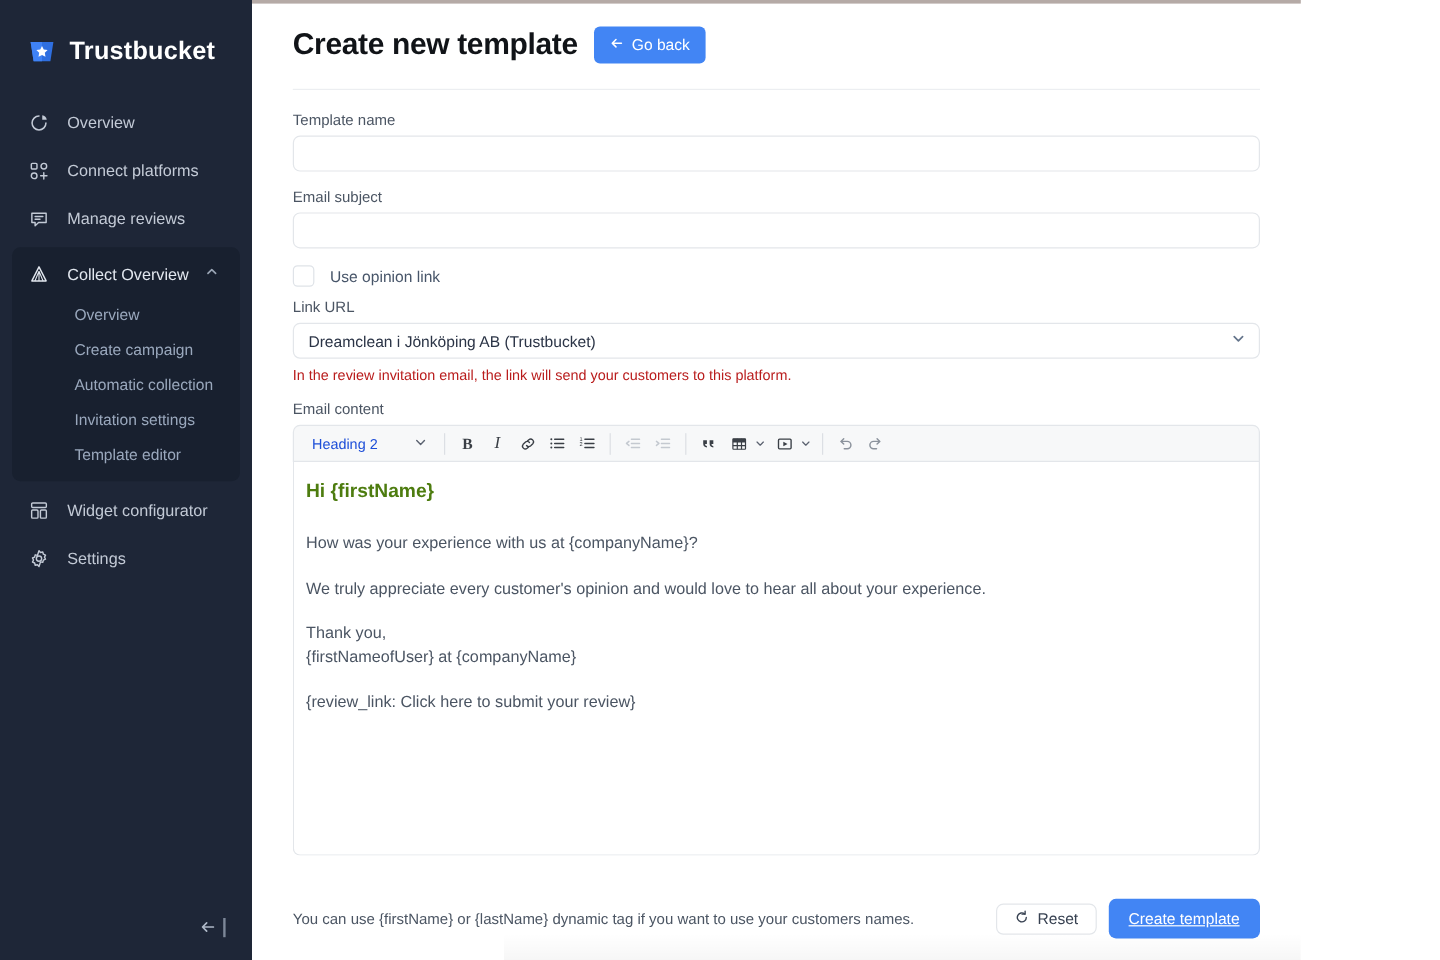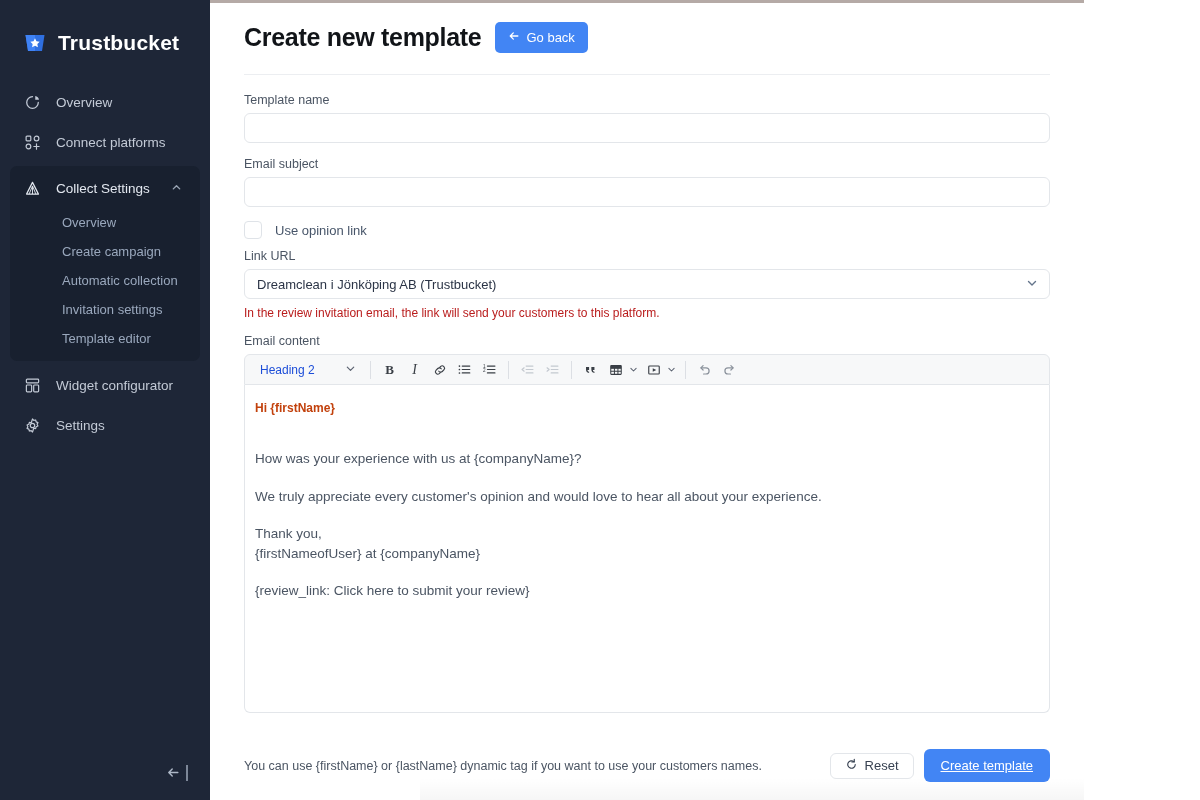--- a/index.html
+++ b/index.html
@@ -106,21 +106,21 @@
     cursor: pointer; border-radius: 3px; color: #3a3f46; font-size: 13px;
   }
   .tb-btn.dim { color: #c4c9d0; }
   .tb-caret { width: 13px; height: 23px; display: flex; align-items: center; justify-content: center; cursor: pointer; color: #5b6270; }
   .tb-group { display: flex; align-items: center; }
 
   .editor-body {
     border: 1px solid #e3e6ea; border-top: none; border-radius: 0 0 6px 6px;
     background: #fff; height: 328px; padding: 16px 10px 10px 10px; overflow: hidden;
   }
-  .ed-h2 { font-size: 12px; font-weight: 700; color: #c2410c; margin-bottom: 34px; }
+  .ed-h2 { font-size: 16px; font-weight: 700; color: #4d7c0f; margin-bottom: 24px; }
   .ed-p { font-size: 13.5px; color: #4b5563; line-height: 1.45; margin-bottom: 18px; }
   .ed-p.tight { margin-bottom: 18px; }
 
   
   .footer {
     position: absolute; left: 0; right: 0; bottom: 18px;
     display: flex; align-items: center; padding: 0 34px;
   }
   .footer-note { font-size: 12.5px; color: #4b5563; flex: 1; }
   .btn-reset {
@@ -176,30 +176,39 @@
           <svg width="17" height="17" viewBox="0 0 20 20" fill="none" stroke="#c3cad6" stroke-width="1.4">
             <rect x="2.5" y="2.5" width="5.5" height="5.5" rx="1"></rect>
             <rect x="12" y="2.5" width="5.5" height="5.5" rx="2.7"></rect>
             <rect x="2.5" y="12" width="5.5" height="5.5" rx="2.7"></rect>
             <path d="M14.7 11.6v6.2M11.6 14.7h6.2" stroke-linecap="round"></path>
           </svg>
         </span>
         <span class="lbl">Connect platforms</span>
       </div>
 
+      <div class="nav-item">
+        <span class="ico">
+          <svg width="17" height="17" viewBox="0 0 20 20" fill="none" stroke="#c3cad6" stroke-width="1.4" stroke-linejoin="round">
+            <path d="M3 4.3h14v9.1H9.6L6.2 16.6v-3.2H3z"></path>
+            <path d="M6.2 7.6h7.6M6.2 10.3h4.8" stroke-linecap="round"></path>
+          </svg>
+        </span>
+        <span class="lbl">Manage reviews</span>
+      </div>
 
       <div class="nav-group">
         <div class="nav-item">
           <span class="ico">
             <svg width="17" height="17" viewBox="0 0 20 20" fill="none" stroke="#e2e7ef" stroke-width="1.4" stroke-linejoin="round">
               <path d="M10 2.8 17 16.6H3z"></path>
               <path d="M10 7v9.6M10 7 6 16.6M10 7l4 9.6" stroke-width="1.1"></path>
             </svg>
           </span>
-          <span class="lbl">Collect Settings</span>
+          <span class="lbl">Collect Overview</span>
           <span class="chev">
             <svg width="11" height="11" viewBox="0 0 12 12" fill="none" stroke="#9aa5b5" stroke-width="1.5" stroke-linecap="round" stroke-linejoin="round">
                 <path d="M2.5 7.5 6 4l3.5 3.5"></path>
               </svg>
           </span>
         </div>
         <div class="sub-item">Overview</div>
         <div class="sub-item">Create campaign</div>
         <div class="sub-item">Automatic collection</div>
         <div class="sub-item">Invitation settings</div>

